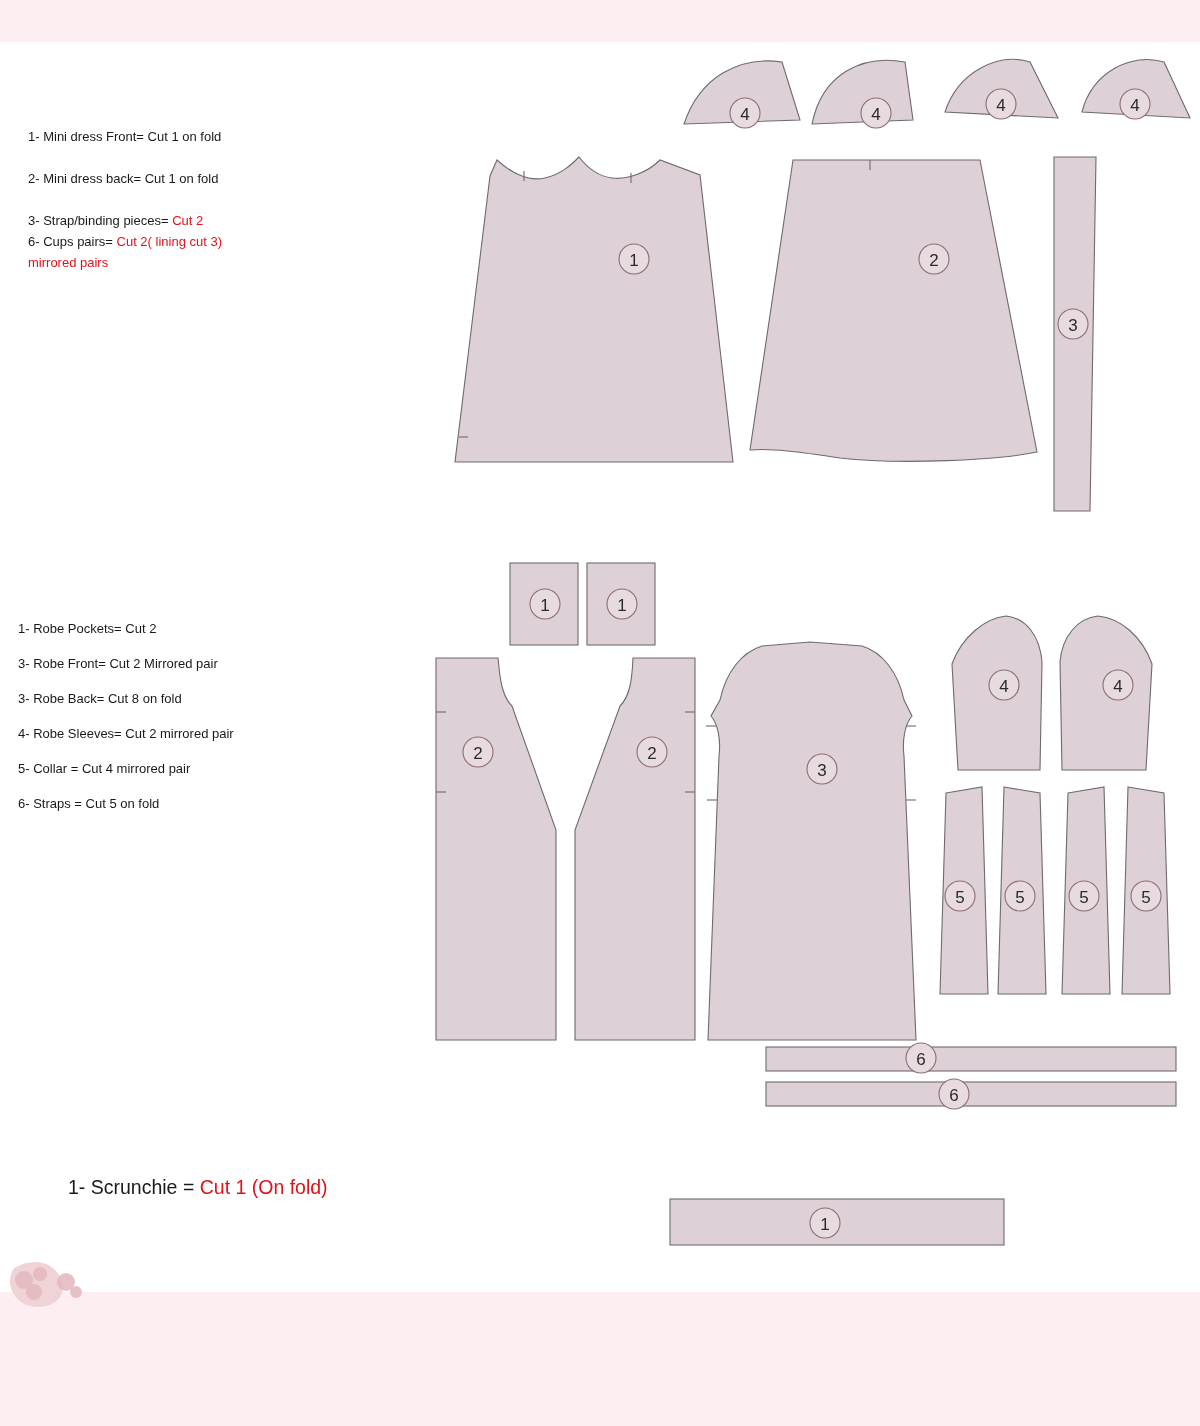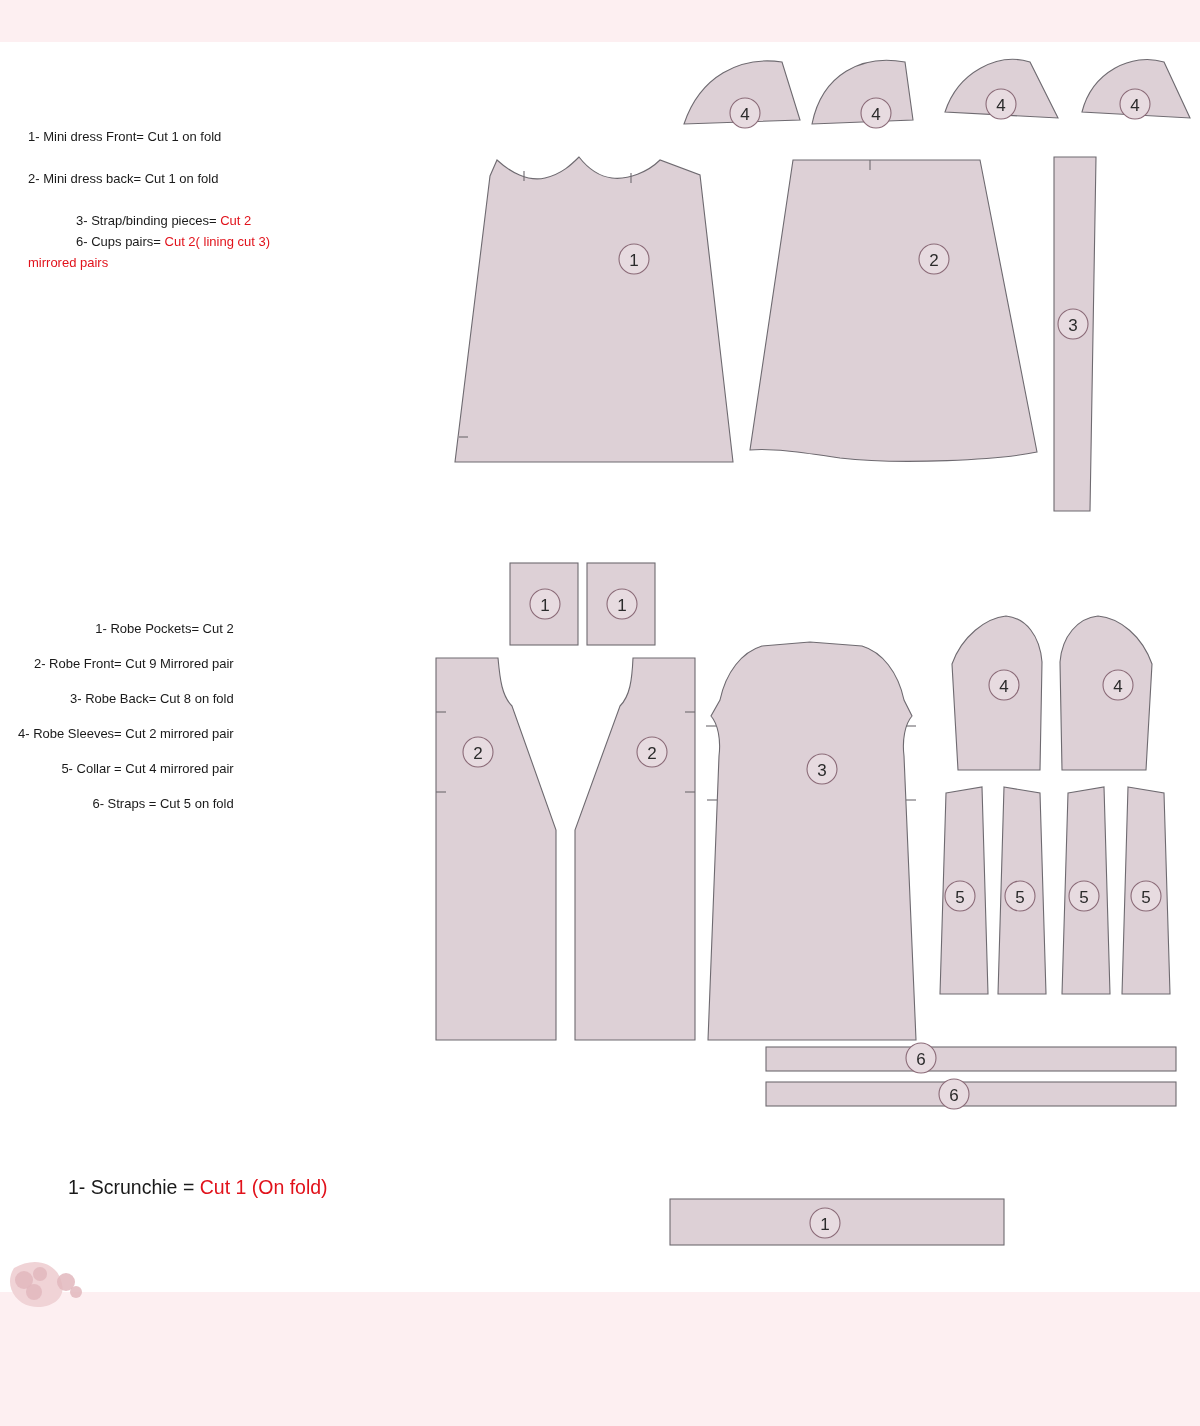--- a/index.html
+++ b/index.html
@@ -27,23 +27,23 @@
     color: #1a1a1a;
     font-size: 13px;
     line-height: 1.0;
     white-space: nowrap;
   }
   .legend .red {
     color: #e1121b;
   }
   #legend-a { left: 28px; top: 130px; }
   #legend-a .line { margin-bottom: 29px; }
-  #legend-a .line.tight { margin-bottom: 8px; margin-left: 48px; }
+  #legend-a .line.tight { margin-bottom: 8px; }
   #legend-b { left: 18px; top: 622px; }
-  #legend-b .line { margin-bottom: 22px; text-align: right; }
+  #legend-b .line { margin-bottom: 22px; }
   #legend-c { left: 68px; top: 1178px; font-size: 19.5px; text-align: center; }
 
   svg.pieces {
     position: absolute;
     left: 0;
     top: 0;
     width: 1200px;
     height: 1426px;
     overflow: visible;
   }
@@ -86,21 +86,21 @@
 <div class="legend" id="legend-a">
   <div class="line">1-  Mini dress Front= Cut 1 on fold</div>
   <div class="line">2- Mini dress back= Cut 1 on fold</div>
   <div class="line tight"><span>3- Strap/binding pieces= </span><span class="red">Cut 2</span></div>
   <div class="line tight"><span>6- Cups pairs= </span><span class="red">Cut 2( lining cut 3)</span></div>
   <div class="line red">mirrored pairs</div>
 </div>
 
 <div class="legend" id="legend-b">
   <div class="line">1-  Robe Pockets= Cut 2</div>
-  <div class="line">2- Robe Front= Cut 9 Mirrored pair</div>
+  <div class="line">3- Robe Front= Cut 2 Mirrored pair</div>
   <div class="line">3- Robe Back= Cut 8 on fold</div>
   <div class="line">4- Robe Sleeves= Cut 2 mirrored pair</div>
   <div class="line">5- Collar = Cut 4 mirrored pair</div>
   <div class="line">6- Straps = Cut 5 on fold</div>
 </div>
 
 <div class="legend" id="legend-c">
   <span>1- Scrunchie = </span><span class="red">Cut 1 (On fold)</span>
 </div>
 

